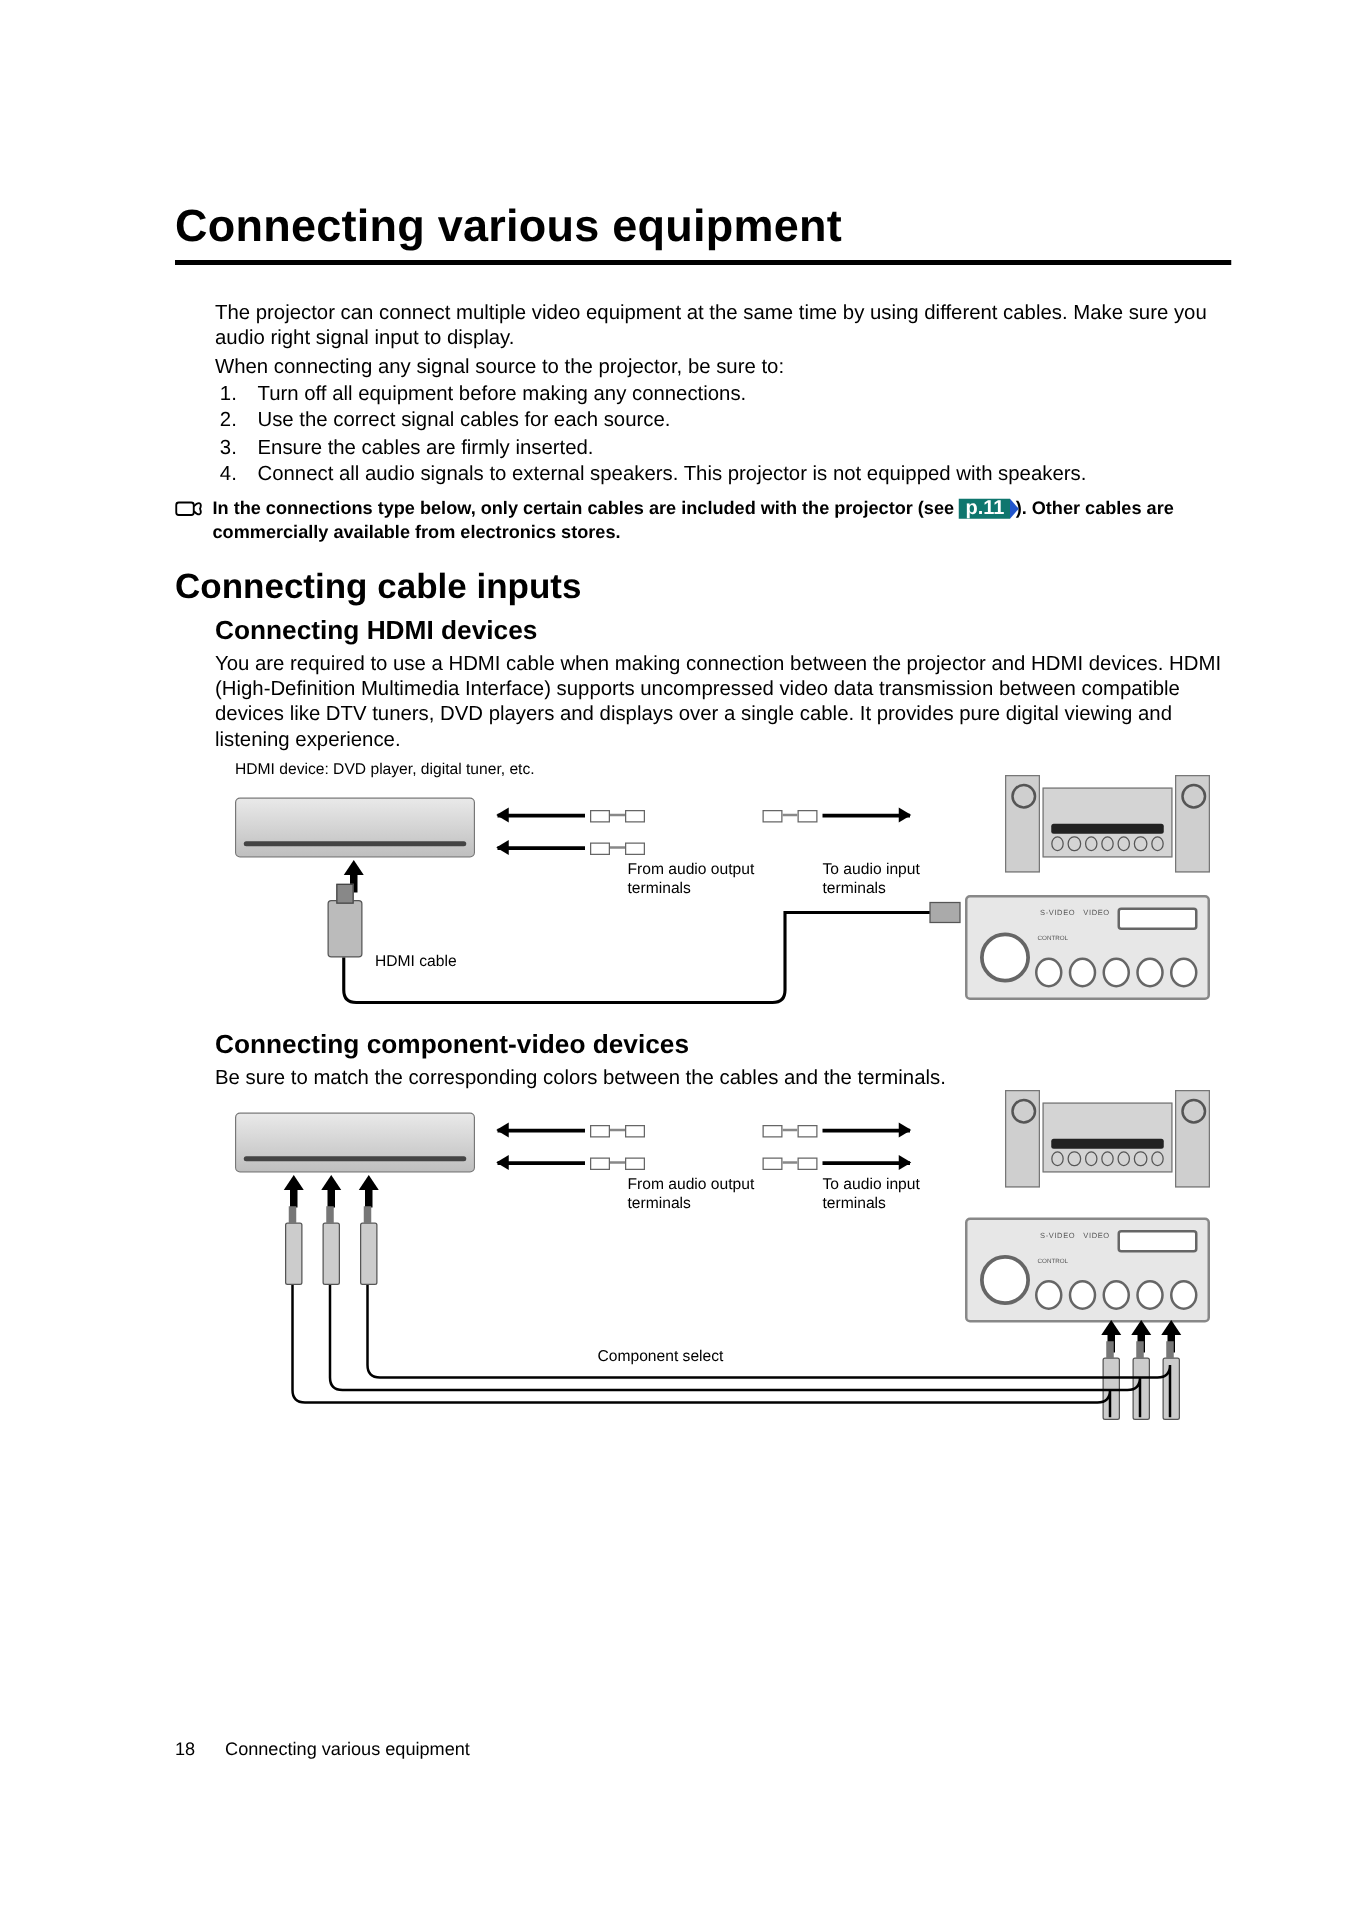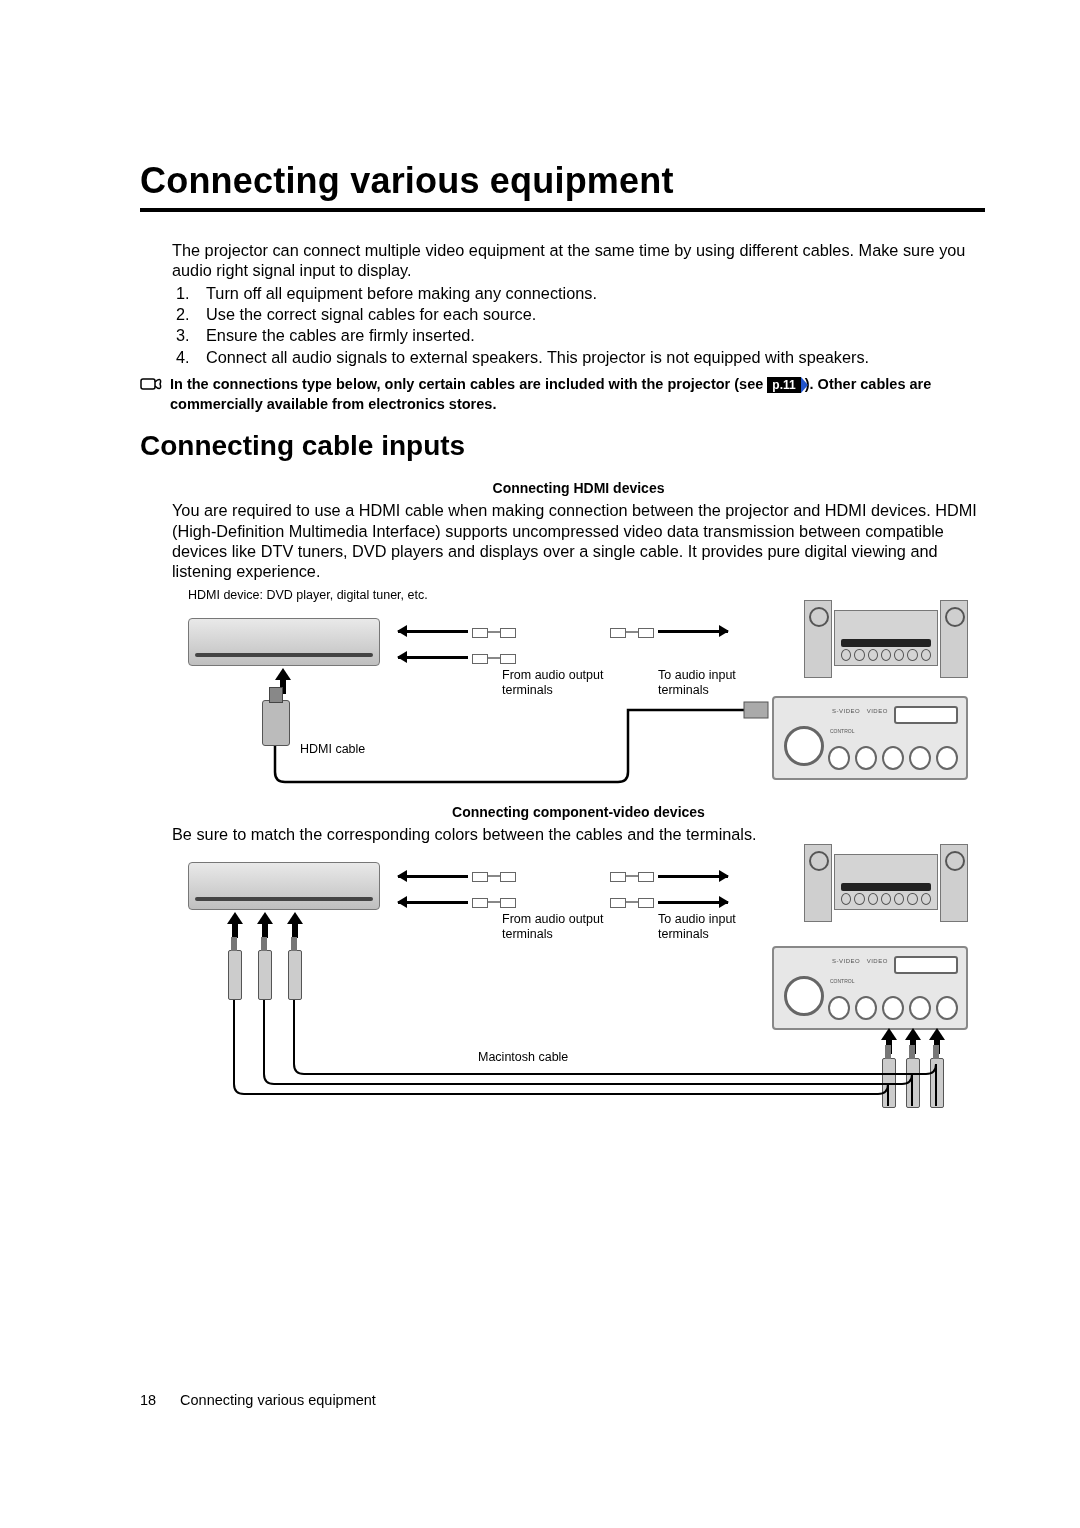--- a/index.html
+++ b/index.html
@@ -44,46 +44,45 @@
     font-weight: bold;
     line-height: 1.35;
   }
   .note-icon {
     flex: 0 0 24px;
     margin-right: 6px;
     margin-top: 1px;
   }
   .ref-tag {
     display: inline-block;
-    background: #000000;
+    background: #0f766e;
     color: #fff;
-    font-size: 12px;
+    font-size: 16px;
     font-weight: bold;
     padding: 1px 5px 1px 5px;
     position: relative;
     vertical-align: middle;
     line-height: 14px;
   }
   .ref-tag:after {
     content:"";
     position:absolute; right:-7px; top:0;
     border-left:7px solid #2255cc;
     border-top:8px solid transparent;
     border-bottom:8px solid transparent;
   }
   h2 {
     font-size: 28px;
     font-weight: bold;
     margin: 14px 0 6px 0;
   }
   h3 {
-    font-size: 14px;
+    font-size: 21px;
     font-weight: bold;
-    margin: 18px 0 4px 32px;
-    text-align: center;
+    margin: 8px 0 4px 32px;
   }
   .diagram-box {
     margin: 6px 0 18px 48px;
     width: 780px;
     position: relative;
     font-size: 12px;
   }
   .diag-caption {
     font-size: 12.5px;
     margin-bottom: 4px;
@@ -200,20 +199,21 @@
 </style>
 </head>
 <body>
 
 <div class="page">
   <h1>Connecting various equipment</h1>
   <div class="rule"></div>
 
   <div class="body-text">
     <p>The projector can connect multiple video equipment at the same time by using different cables. Make sure you audio right signal input to display.</p>
+    <p>When connecting any signal source to the projector, be sure to:</p>
     <ol class="steps">
       <li>Turn off all equipment before making any connections.</li>
       <li>Use the correct signal cables for each source.</li>
       <li>Ensure the cables are firmly inserted.</li>
       <li>Connect all audio signals to external speakers. This projector is not equipped with speakers.</li>
     </ol>
   </div>
 
   <div class="note-row">
     <span class="note-icon">
@@ -377,21 +377,21 @@
             <i></i>
           </div>
       </div>
       <div class="arrow-up" style="left:694px; top:178px;"></div>
       <div class="arrow-up" style="left:718px; top:178px;"></div>
       <div class="arrow-up" style="left:742px; top:178px;"></div>
       <div class="rca-plug" style="left:694px; top:208px;"></div>
       <div class="rca-plug" style="left:718px; top:208px;"></div>
       <div class="rca-plug" style="left:742px; top:208px;"></div>
 
-      <div class="small-label" style="left:290px; top:200px;">Macintosh cable</div>
+      <div class="small-label" style="left:290px; top:200px;">Component select</div>
 
       <svg width="780" height="256" style="position:absolute;left:0;top:0;pointer-events:none">
         <path d="M46 150 L46 234 Q46 244 56 244 L690 244 Q700 244 700 234 L700 256" fill="none" stroke="#000" stroke-width="2"></path>
         <path d="M76 150 L76 224 Q76 234 86 234 L714 234 Q724 234 724 224 L724 256" fill="none" stroke="#000" stroke-width="2"></path>
         <path d="M106 150 L106 214 Q106 224 116 224 L738 224 Q748 224 748 214 L748 256" fill="none" stroke="#000" stroke-width="2"></path>
       </svg>
     </div>
   </div>
 </div>
 

